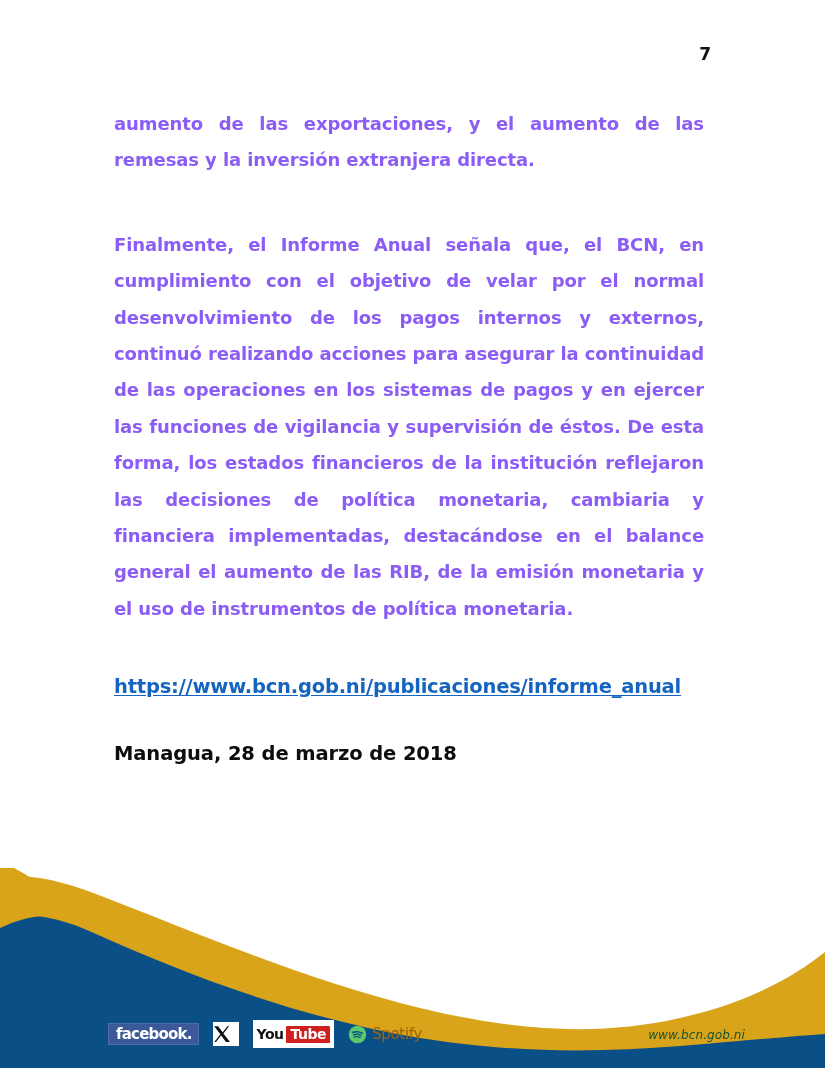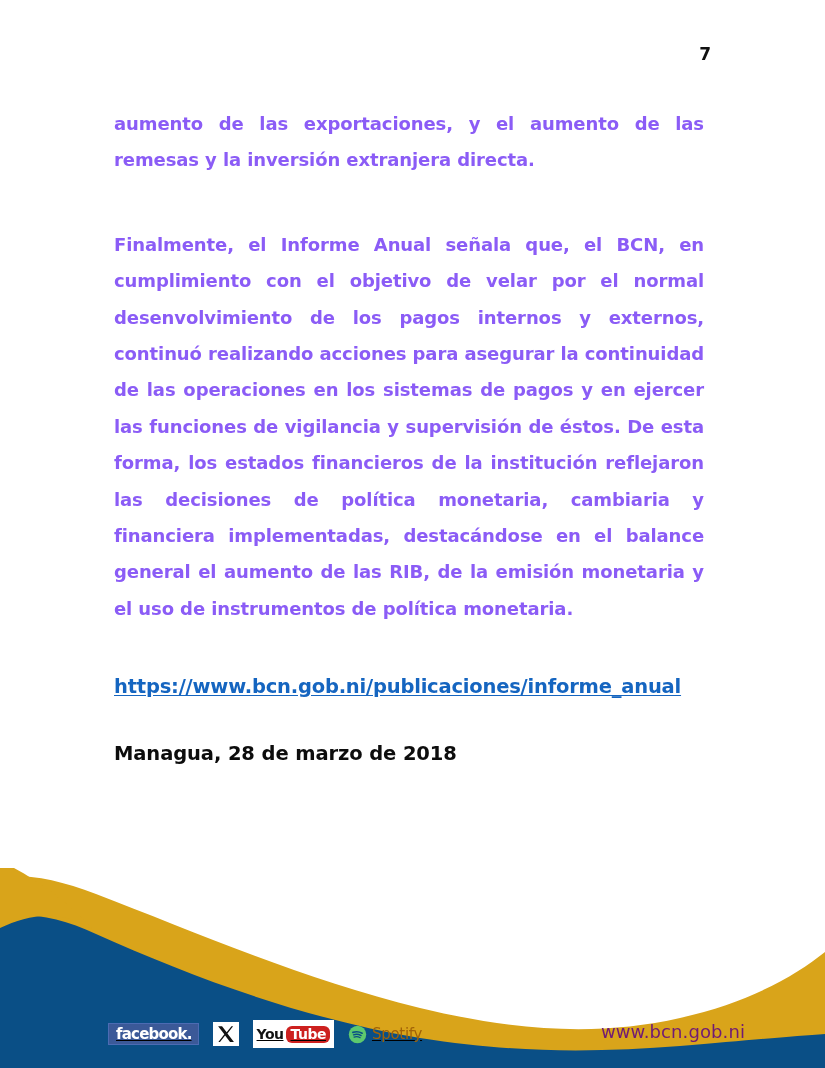--- a/index.html
+++ b/index.html
@@ -94,24 +94,23 @@
     bottom: 20px;
     display: flex;
     align-items: center;
     gap: 14px;
     z-index: 5;
   }
 
   .badge {
     display: flex;
     align-items: center;
-    justify-content: center;
+    justify-content: flex-start;
     height: 22px;
     box-sizing: border-box;
-    text-decoration: underline;
   }
 
   
   .badge-facebook {
     background: #3b5998;
     padding: 2px 6px 2px 7px;
     border: 1px solid #4c6bb3;
   }
   .badge-facebook .fb-text {
     color: #ffffff;
@@ -143,45 +142,46 @@
     letter-spacing: -0.5px;
     line-height: 1;
   }
   .badge-youtube .yt-tube {
     background: #cd201f;
     color: #ffffff;
     font-size: 14px;
     font-weight: bold;
     letter-spacing: -0.5px;
     padding: 1px 4px 2px 4px;
-    border-radius: 6px;
+    border-radius: 1px;
     line-height: 1;
   }
 
   
   .badge-spotify {
     background: transparent;
     gap: 5px;
     height: 24px;
   }
   .badge-spotify .sp-text {
     color: #a16207;
     font-size: 15px;
     letter-spacing: -0.3px;
     line-height: 1;
   }
 
   .footer-url {
     position: absolute;
     right: 80px;
     bottom: 26px;
-    color: #701a75;
-    font-size: 18px;
+    color: #14532d;
+    font-size: 12px;
     letter-spacing: 0.1px;
     z-index: 5;
+    font-style: italic;
   }
 </style>
 </head>
 <body>
 
 <div class="page">
 
   <div class="page-number">7</div>
 
   <div class="content">

